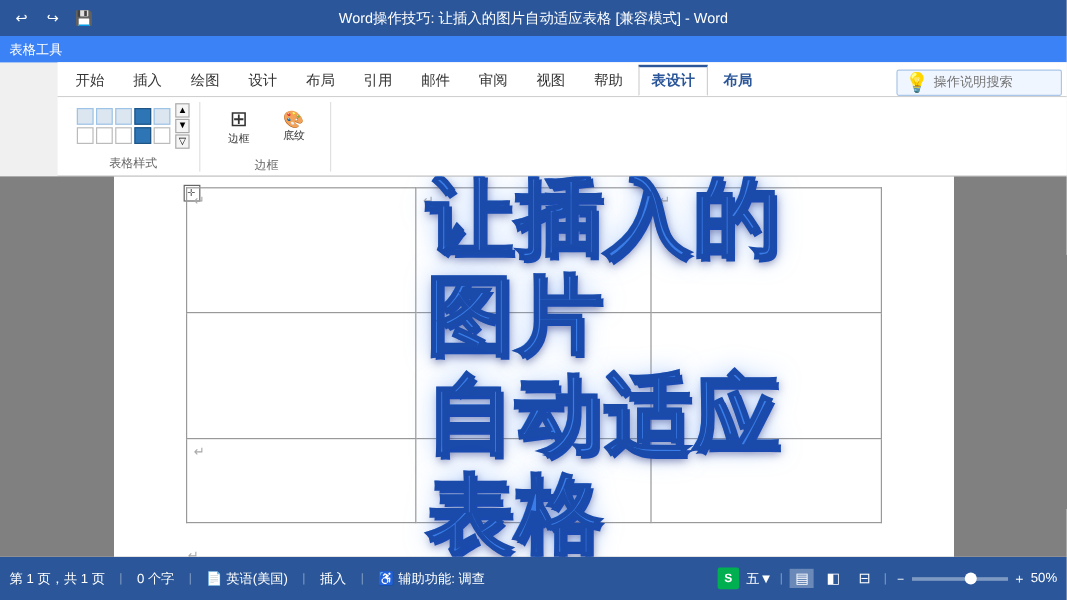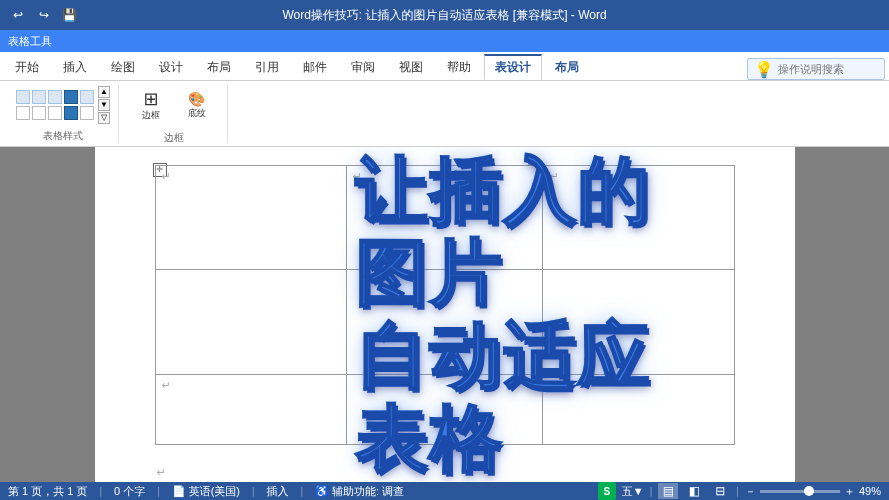--- a/index.html
+++ b/index.html
@@ -85,20 +85,21 @@
     }
 
     
     #ribbon {
       height: 95px;
       background: #f3f3f3;
       border-bottom: 1px solid #d0d0d0;
       display: flex;
       flex-direction: column;
       flex-shrink: 0;
+      margin-left: 48px;
     }
 
     
     #ribbon-tabs {
       height: 30px;
       background: white;
       display: flex;
       align-items: flex-end;
       padding: 0 4px;
       border-bottom: 1px solid #d0d0d0;
@@ -285,21 +286,21 @@
         -1px -1px 0 #5a9ef8,
         2px 4px 8px rgba(0,0,80,0.5),
         0 0 20px rgba(100,160,255,0.6);
       letter-spacing: 2px;
       z-index: 10;
       -webkit-text-stroke: 2px #1a4aaa;
     }
 
     
     #status-bar {
-      height: 18px;
+      height: 36px;
       background: #2b579a;
       display: flex;
       align-items: center;
       padding: 0 8px;
       flex-shrink: 0;
       gap: 12px;
     }
     .status-item {
       color: white;
       font-size: 11px;
@@ -512,16 +513,16 @@
     <div class="view-btn active" title="页面视图">▤</div>
     <div class="view-btn" title="阅读视图">◧</div>
     <div class="view-btn" title="Web版式视图">⊟</div>
     <span class="status-separator">|</span>
     <div id="zoom-slider">
       <span style="cursor:pointer;">－</span>
       <div id="zoom-track">
         <div id="zoom-thumb"></div>
       </div>
       <span style="cursor:pointer;">＋</span>
-      <span>49%</span>
+      <span>50%</span>
     </div>
   </div>
 </div>
 
 </body></html>

